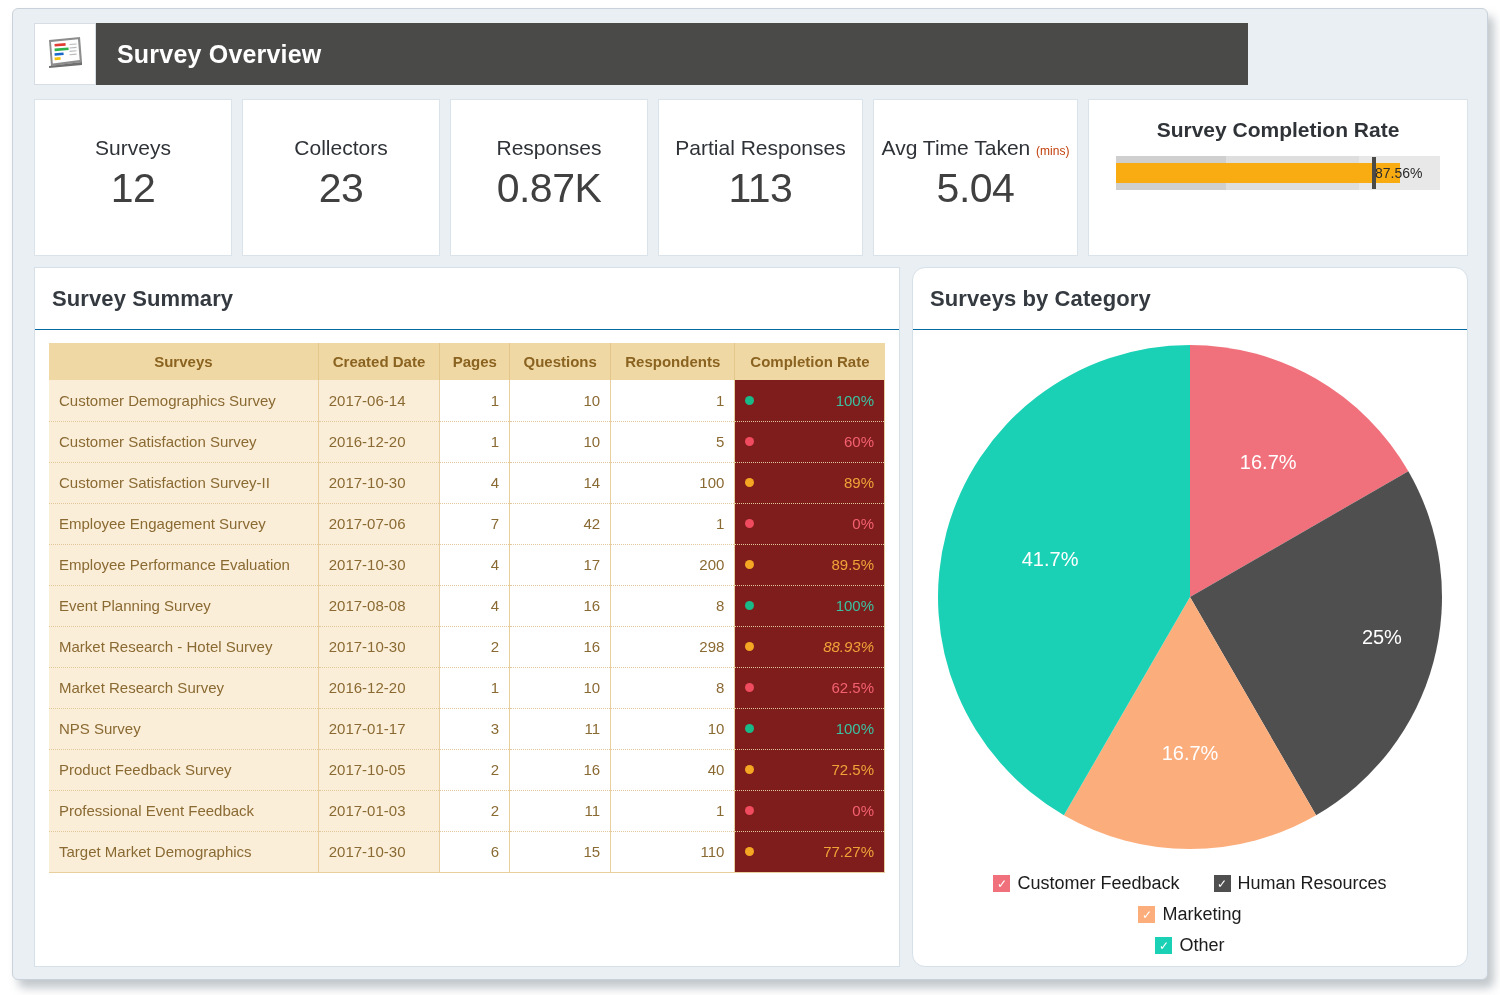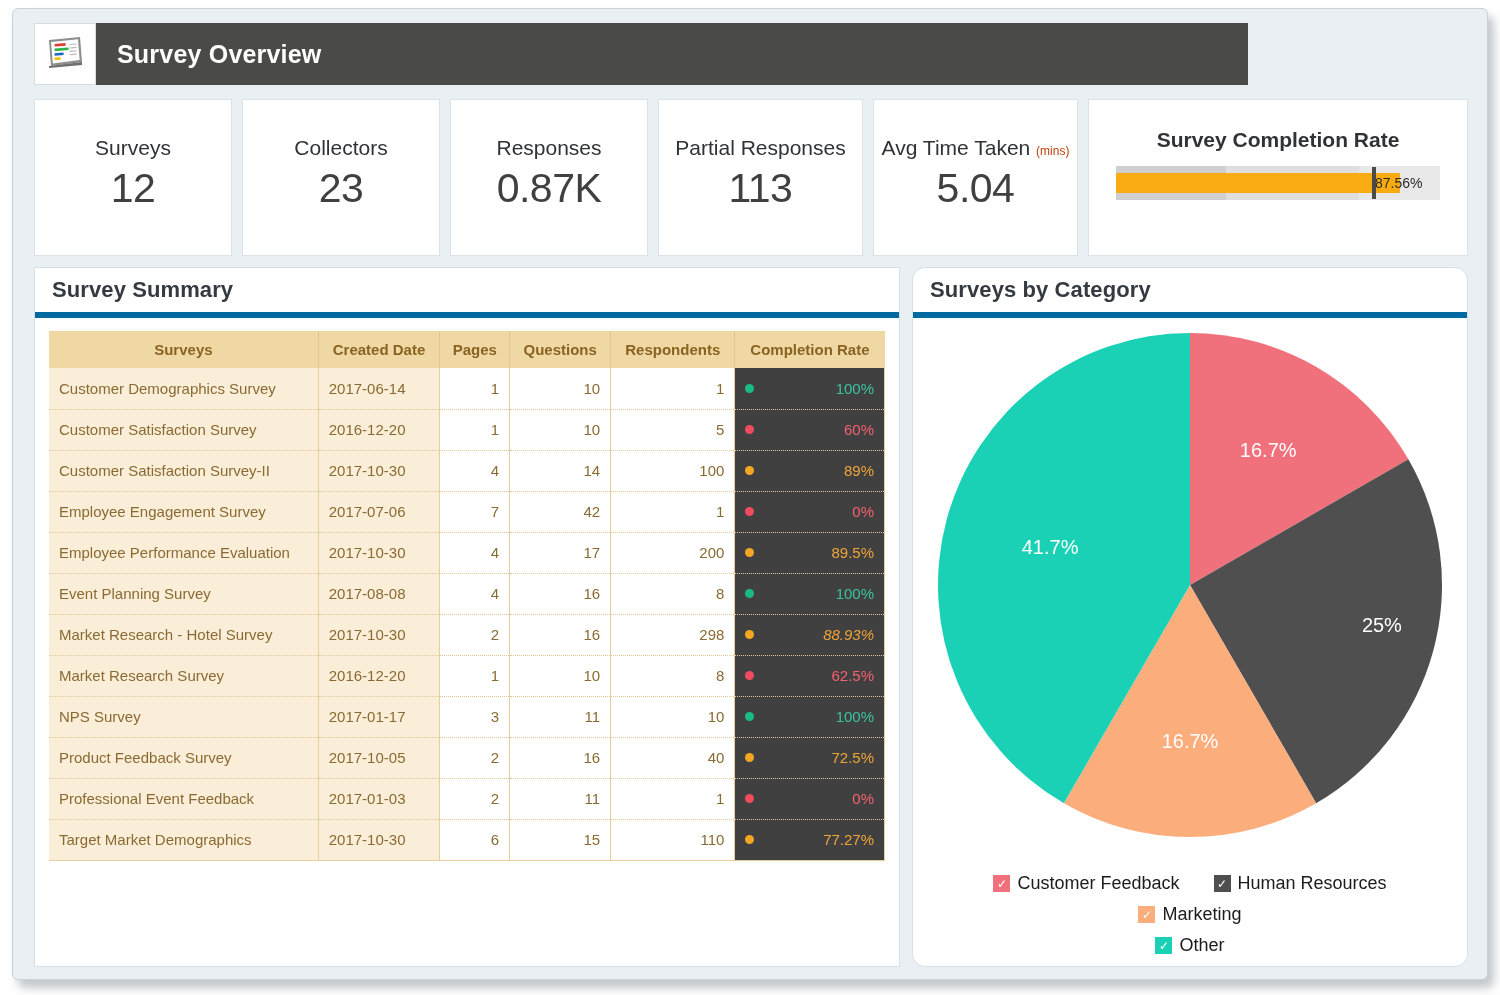--- a/index.html
+++ b/index.html
@@ -75,21 +75,21 @@
     width: 198px;
     display: flex;
     flex-direction: column;
     align-items: center;
     justify-content: flex-start;
     padding-top: 36px;
   }
   .kpi-card.wide { width: 205px; }
   .kpi-card.gauge-card {
     flex: 1;
-    padding-top: 28px;
+    padding-top: 18px;
     justify-content: flex-start;
   }
   .kpi-label {
     font-size: 21px;
     color: #2f3338;
     font-weight: normal;
     white-space: nowrap;
   }
   .kpi-label .unit {
     font-size: 12px;
@@ -155,25 +155,25 @@
     background: #ffffff;
     border: 1px solid #d6e0e8;
     display: flex;
     flex-direction: column;
     overflow: hidden;
   }
   #panel-summary { width: 866px; }
   #panel-category { flex: 1; border-radius: 13px; }
 
   .panel-header {
-    height: 50px;
+    height: 62px;
     display: flex;
     align-items: center;
     padding-left: 17px;
-    border-bottom: 6px solid #0369a1;
+    border-bottom: 1px solid #0369a1;
     flex: 0 0 auto;
   }
   .panel-header h2 {
     font-size: 22px;
     font-weight: bold;
     color: #343a40;
     letter-spacing: 0.1px;
   }
   .panel-body { flex: 1; padding: 13px 14px 0 14px; overflow: hidden; }
 
@@ -204,21 +204,21 @@
     padding: 0 10px;
     color: #8a6a33;
     border-bottom: 1px dotted #e0c89a;
     border-right: 1px solid #e8cf9d;
     white-space: nowrap;
   }
   table.summary tbody tr:last-child td { border-bottom: 1px solid #e8cf9d; }
   td.c-survey { background: #fbeed8; text-align: left; font-size: 15px; }
   td.c-date   { background: #fbeed8; text-align: left; font-size: 15px; }
   td.c-num    { background: #ffffff; text-align: right; font-size: 15px; color: #7e6134; }
-  td.c-rate   { background: #404040; text-align: right; border-right: none; margin-top: 32px; }
+  td.c-rate   { background: #7f1d1d; text-align: right; border-right: none; margin-top: 32px; }
 
   .rate-cell {
     display: flex;
     align-items: center;
     justify-content: flex-start;
     gap: 8px;
     width: 100%;
   }
   .rate-dot {
     width: 9px; height: 9px;

